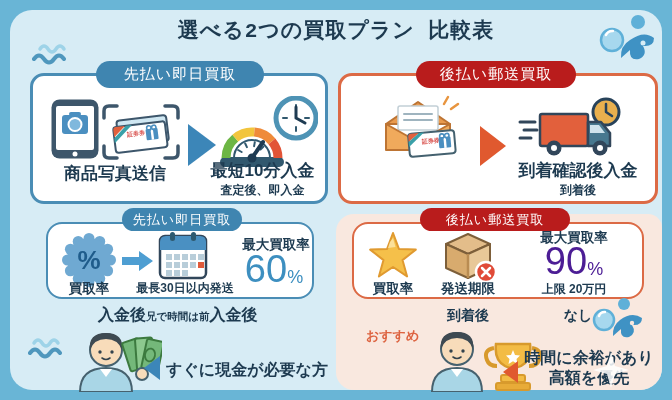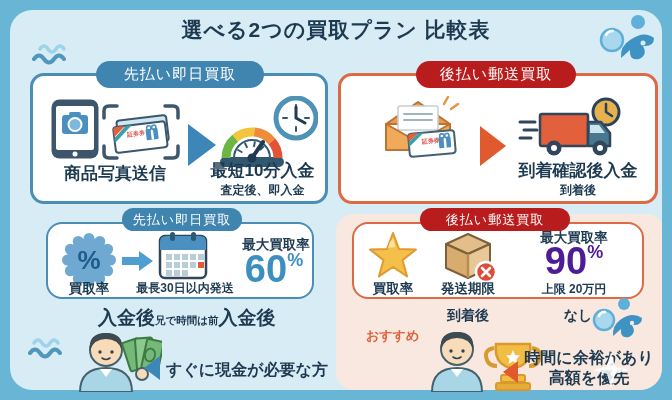--- a/index.html
+++ b/index.html
@@ -5,50 +5,50 @@
   html,body{margin:0;padding:0;background:#ffffff;}
   #canvas{
     position:relative;width:672px;height:400px;overflow:hidden;
     background:#69b5d6;
     font-family:"Liberation Sans","DejaVu Sans",sans-serif;
     color:#1d3a50;
   }
   .abs{position:absolute;}
   .panel{left:10px;top:10px;width:652px;height:380px;background:#d7ecf5;border-radius:22px;}
   .peach{left:336px;top:214px;width:326px;height:176px;background:#f9e8df;border-radius:18px 14px 22px 18px;}
-  .title{left:0;top:16px;width:672px;text-align:center;font-size:21px;font-weight:bold;letter-spacing:1px;color:#1d3a50;}
+  .title{left:0;top:16px;width:672px;text-align:center;font-size:21px;font-weight:bold;letter-spacing:1px;color:#1d3a50;font-family:Liberation Mono, monospace;}
   .card{background:#ffffff;border-radius:14px;box-sizing:border-box;}
   .card.blue{border:3px solid #4a8db5;}
   .card.orange{border:3px solid #dc6a45;}
   .card2{border-radius:16px;}
   .card2.blue{border:2.5px solid #4a8db5;}
   .card2.orange{border:2.5px solid #dc6a45;}
   .pill{display:flex;align-items:center;justify-content:center;color:#fff;font-weight:normal;border-radius:20px;z-index:4;}
   .pill.blue{background:#3f85b0;}
   .pill.orange{background:#b91c1c;}
   .pill.r1{height:27px;font-size:15px;letter-spacing:1px;}
   .pill.r2{height:23px;font-size:13px;letter-spacing:1px;}
   .lbl{font-weight:bold;text-align:center;line-height:1.15;}
   .lbl.main{font-size:17px;}
   .lbl.sub{font-size:12px;}
   .lbl.icon{font-size:13.5px;}
   .maxlbl{font-size:13.5px;font-weight:bold;text-align:center;}
-  .bigpct{display:flex;align-items:flex-start;justify-content:center;font-weight:bold;}
+  .bigpct{display:flex;align-items:flex-end;justify-content:center;font-weight:normal;}
   .bigpct .big{font-size:38px;line-height:1;}
   .bigpct .unit{font-size:18px;}
   .blueval{color:#3d8fc0;}
   .orangeval{color:#4c1d95;}
   .tri-r{width:0;height:0;}
   .tri-r.blue{border-left:28px solid #3c86b8;border-top:21px solid transparent;border-bottom:21px solid transparent;}
   .tri-r.orange{border-left:26px solid #e0592f;border-top:20px solid transparent;border-bottom:20px solid transparent;}
   .tri-l{width:0;height:0;}
   .tri-l.blue{border-right:16px solid #3c86b8;border-top:12px solid transparent;border-bottom:12px solid transparent;}
   .tri-l.orange{border-right:15px solid #e0592f;border-top:11px solid transparent;border-bottom:11px solid transparent;}
   .note{font-weight:bold;white-space:nowrap;color:#1d3a50;}
-  .note .nb{font-size:19px;}
+  .note .nb{font-size:16px;}
   .note .ns{font-size:10.5px;}
   .caption{font-weight:bold;font-size:16px;color:#1d3a50;}
   .badge{font-weight:bold;font-size:13px;color:#dd6340;}
   svg{display:block;}
 </style>
 </head>
 <body>
 
 <div id="canvas">
 

